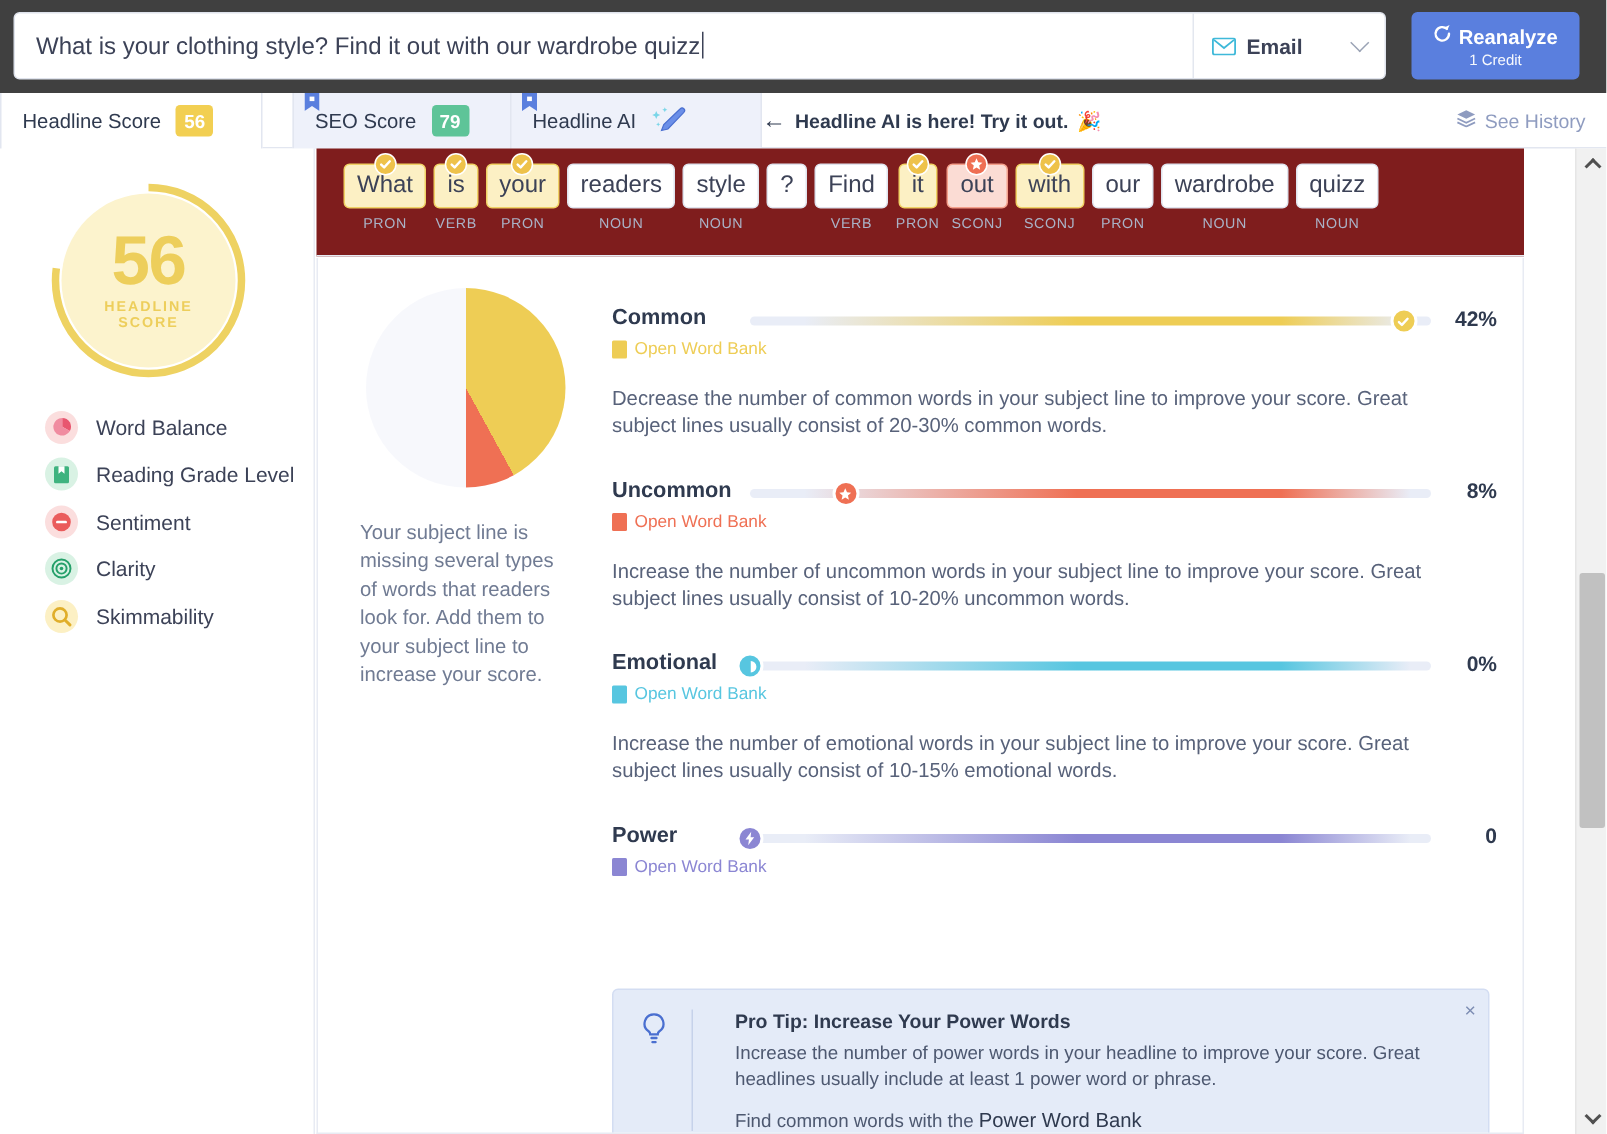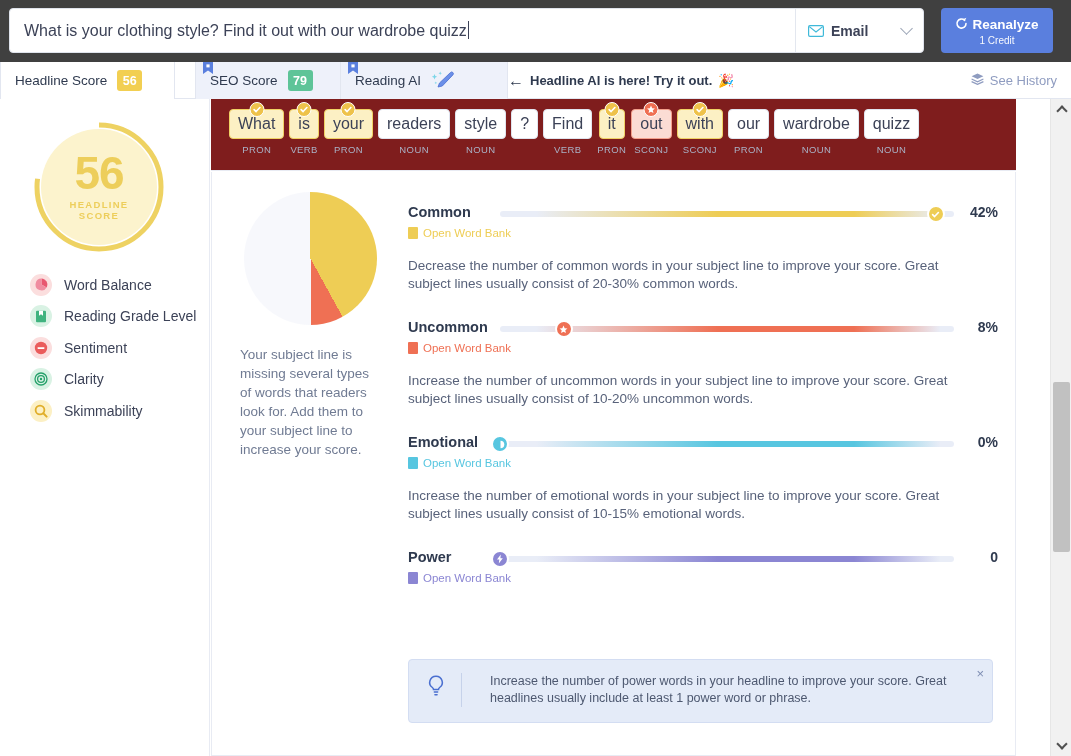--- a/index.html
+++ b/index.html
@@ -277,21 +277,21 @@
     <span class="badge green">79</span>
   </div>
 
   <div class="tab inactive" style="left:340px; width:168px;">
     <span class="bookmark">
       <svg width="10" height="13" viewBox="0 0 10 13">
           <path d="M0 0 h10 v12 l-5 -3.4 L0 12 Z" fill="#5a7fde"></path>
           <rect x="3.4" y="2.4" width="3.2" height="3" fill="#fff"></rect>
         </svg>
     </span>
-    <span>Reading AI</span>
+    <span>Headline AI</span>
     <span class="ai-pencil">
       <svg width="26" height="22" viewBox="0 0 26 22">
         <path d="M7 17 L8.5 13 L19.5 2.5 a1.6 1.6 0 0 1 2.4 2.4 L11.3 16 Z" fill="#6b8fe8" stroke="#4a6fd0" stroke-width="0.8"></path>
         <path d="M3.5 4 l.8 1.9 1.9 .8 -1.9 .8 -.8 1.9 -.8 -1.9 -1.9 -.8 1.9 -.8 Z" fill="#7ad6e8"></path>
         <path d="M9.2 1.5 l.5 1.2 1.2 .5 -1.2 .5 -.5 1.2 -.5 -1.2 -1.2 -.5 1.2 -.5 Z" fill="#7ad6e8"></path>
         <path d="M4.8 11.5 l.4 1 1 .4 -1 .4 -.4 1 -.4 -1 -1 -.4 1 -.4 Z" fill="#7ad6e8"></path>
       </svg>
     </span>
   </div>
 
@@ -552,21 +552,25 @@
   <div class="protip">
     <div class="bulb">
       <svg width="18" height="24" viewBox="0 0 18 24">
           <path d="M9 1.2 a6.2 6.2 0 0 1 3.6 11.3 c-.8.6-1.1 1.2-1.1 2.1 h-5 c0-.9-.3-1.5-1.1-2.1 A6.2 6.2 0 0 1 9 1.2 Z" fill="none" stroke="#4a6fd0" stroke-width="1.5"></path>
           <rect x="6.6" y="16.2" width="4.8" height="1.6" rx=".7" fill="#4a6fd0"></rect>
           <rect x="7.2" y="19" width="3.6" height="1.5" rx=".7" fill="#4a6fd0"></rect>
         </svg>
     </div>
     <div class="protip-divider"></div>
     <div class="protip-body">
+      <div class="protip-title">Pro Tip: Increase Your Power Words</div>
       <div class="protip-text">Increase the number of power words in your headline to improve your score. Great headlines usually include at least 1 power word or phrase.</div>
+      <div class="protip-find">
+        <span>Find common words with the </span><b>Power Word Bank</b>
+      </div>
     </div>
     <span class="protip-close">×</span>
   </div>
 
 </div>
 
 <div class="scrollbar">
   <div class="sb-arrow up">
     <span class="sb-caret" style="transform:rotate(45deg); margin-top:3px;"></span>
   </div>

